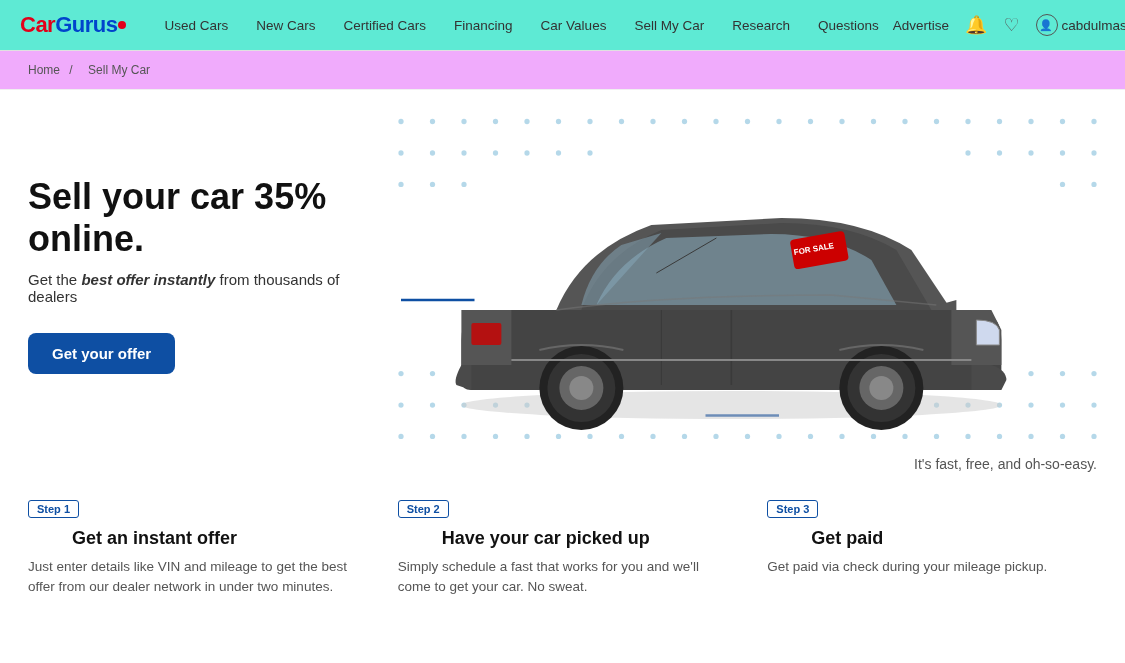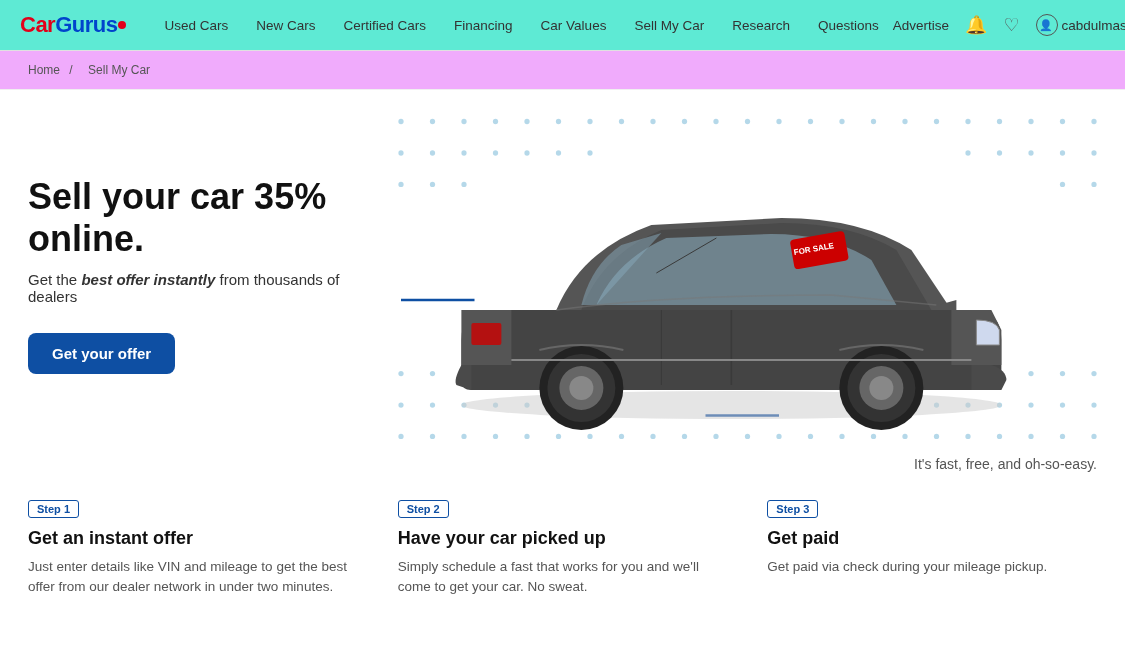--- a/index.html
+++ b/index.html
@@ -189,20 +189,21 @@
       font-weight: 600;
       padding: 2px 8px;
       border-radius: 3px;
       margin-bottom: 10px;
     }
     .step-title {
       font-size: 18px;
       font-weight: 700;
       color: #111;
       margin-bottom: 8px;
+      margin-left: 44px;
     }
     .step-desc {
       font-size: 13.5px;
       color: #555;
       line-height: 1.5;
     }
   </style>
 </head>
 <body>
 

